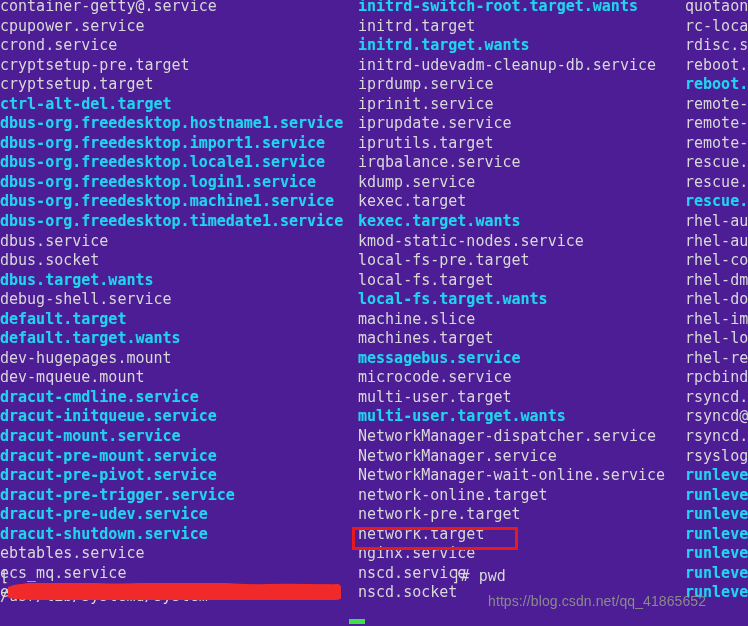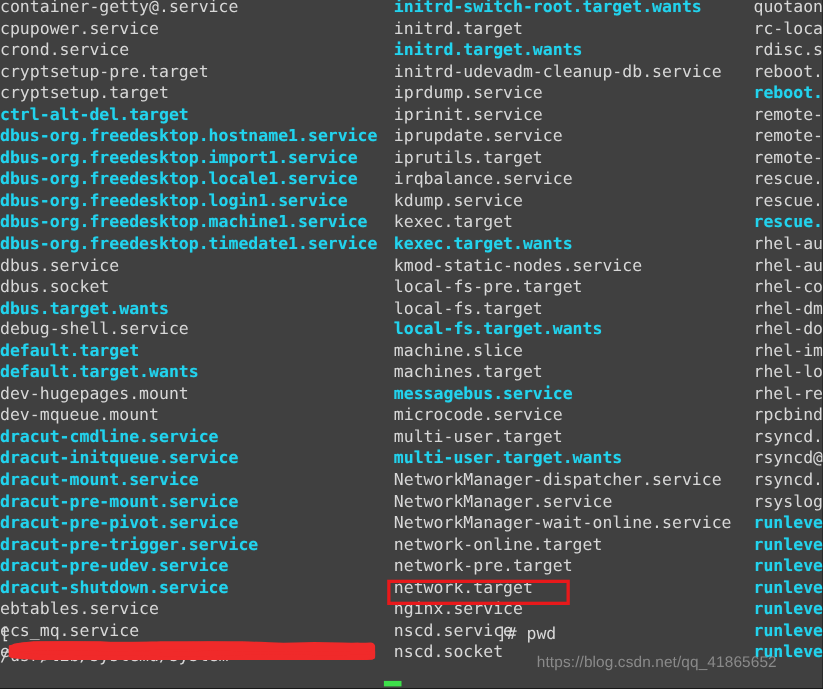--- a/index.html
+++ b/index.html
@@ -5,21 +5,21 @@
 <style>
   html, body {
     margin: 0;
     padding: 0;
     background: #000000;
   }
   #screen {
     position: relative;
     width: 748px;
     height: 626px;
-    background: #404040;
+    background: #4c1d95;
     overflow: hidden;
     font-family: "DejaVu Sans Mono", "Liberation Mono", monospace;
     font-size: 15px;
     line-height: 19.55px;
     -webkit-font-smoothing: antialiased;
   }
   .col {
     position: absolute;
     top: -3px;
     white-space: pre;

